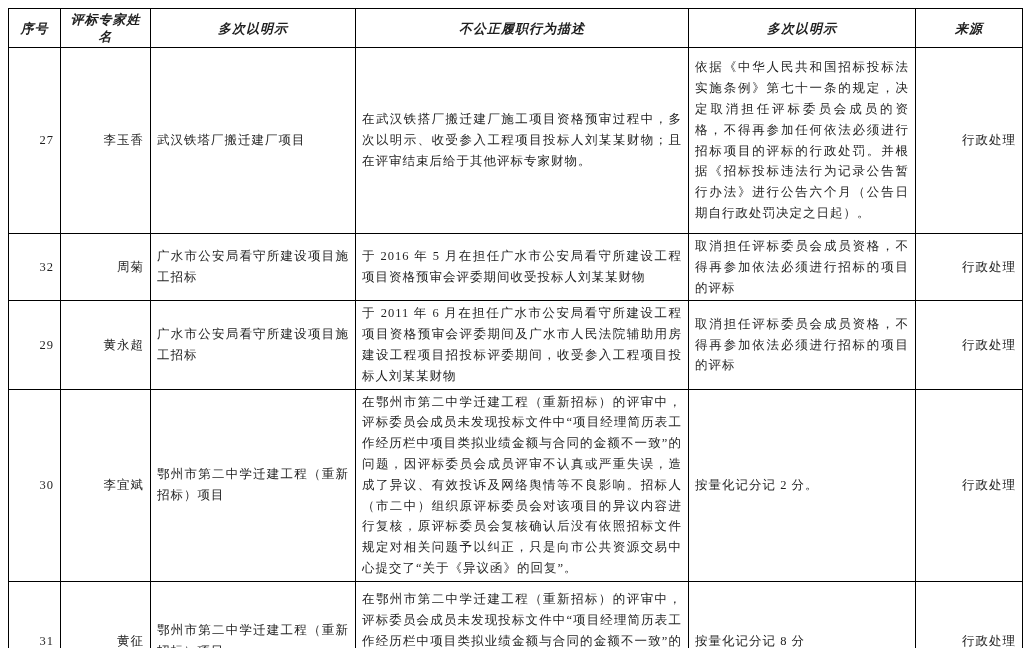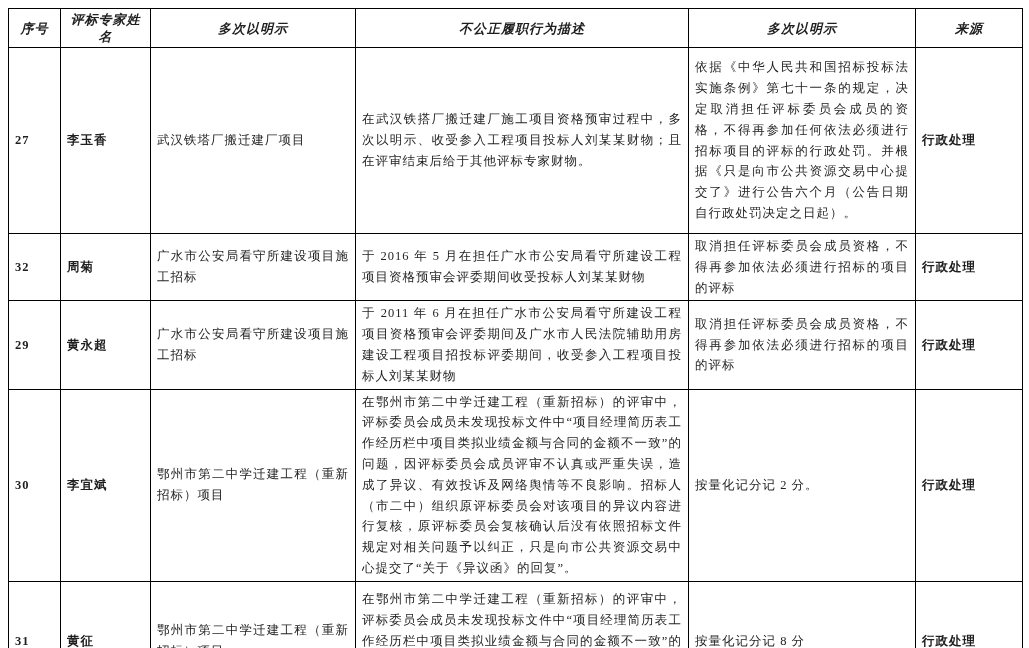--- a/index.html
+++ b/index.html
@@ -33,21 +33,21 @@
     text-align: center;
     line-height: 17px;
     padding: 2px 3px;
   }
   col.col-no { width: 52px; }
   col.col-name { width: 90px; }
   col.col-project { width: 205px; }
   col.col-description { width: 333px; }
   col.col-result { width: 227px; }
   col.col-source { width: 107px; }
-  td.col-no, td.col-name, td.col-source { text-align: left; font-weight: bold; }
+  td.col-no, td.col-name, td.col-source { text-align: right; }
   td.col-project, td.col-description, td.col-result { text-align: justify; }
   tr.hrow { height: 34px; font-style: italic; }
   tr.r-0 { height: 186px; }
   tr.r-1 { height: 62px; }
   tr.r-2 { height: 85px; }
   tr.r-3 { height: 183px; }
   tr.r-4 { height: 120px; }
 </style>
 </head>
 <body>
@@ -71,21 +71,21 @@
           <th class="col-result">多次以明示</th>
           <th class="col-source">来源</th>
         </tr>
     </thead>
     <tbody id="table-body">
         <tr class="r-0">
           <td class="col-no">27</td>
           <td class="col-name">李玉香</td>
           <td class="col-project">武汉铁塔厂搬迁建厂项目</td>
           <td class="col-description">在武汉铁搭厂搬迁建厂施工项目资格预审过程中，多次以明示、收受参入工程项目投标人刘某某财物；且在评审结束后给于其他评标专家财物。</td>
-          <td class="col-result">依据《中华人民共和国招标投标法实施条例》第七十一条的规定，决定取消担任评标委员会成员的资格，不得再参加任何依法必须进行招标项目的评标的行政处罚。并根据《只是向市公共资源交易中心提交了》进行公告六个月（公告日期自行政处罚决定之日起）。</td>
+          <td class="col-result">依据《中华人民共和国招标投标法实施条例》第七十一条的规定，决定取消担任评标委员会成员的资格，不得再参加任何依法必须进行招标项目的评标的行政处罚。并根据《招标投标违法行为记录公告暂行办法》进行公告六个月（公告日期自行政处罚决定之日起）。</td>
           <td class="col-source">行政处理</td>
         </tr>
         <tr class="r-1">
           <td class="col-no">32</td>
           <td class="col-name">周菊</td>
           <td class="col-project">广水市公安局看守所建设项目施工招标</td>
           <td class="col-description">于 2016 年 5 月在担任广水市公安局看守所建设工程项目资格预审会评委期间收受投标人刘某某财物</td>
           <td class="col-result">取消担任评标委员会成员资格，不得再参加依法必须进行招标的项目的评标</td>
           <td class="col-source">行政处理</td>
         </tr>

